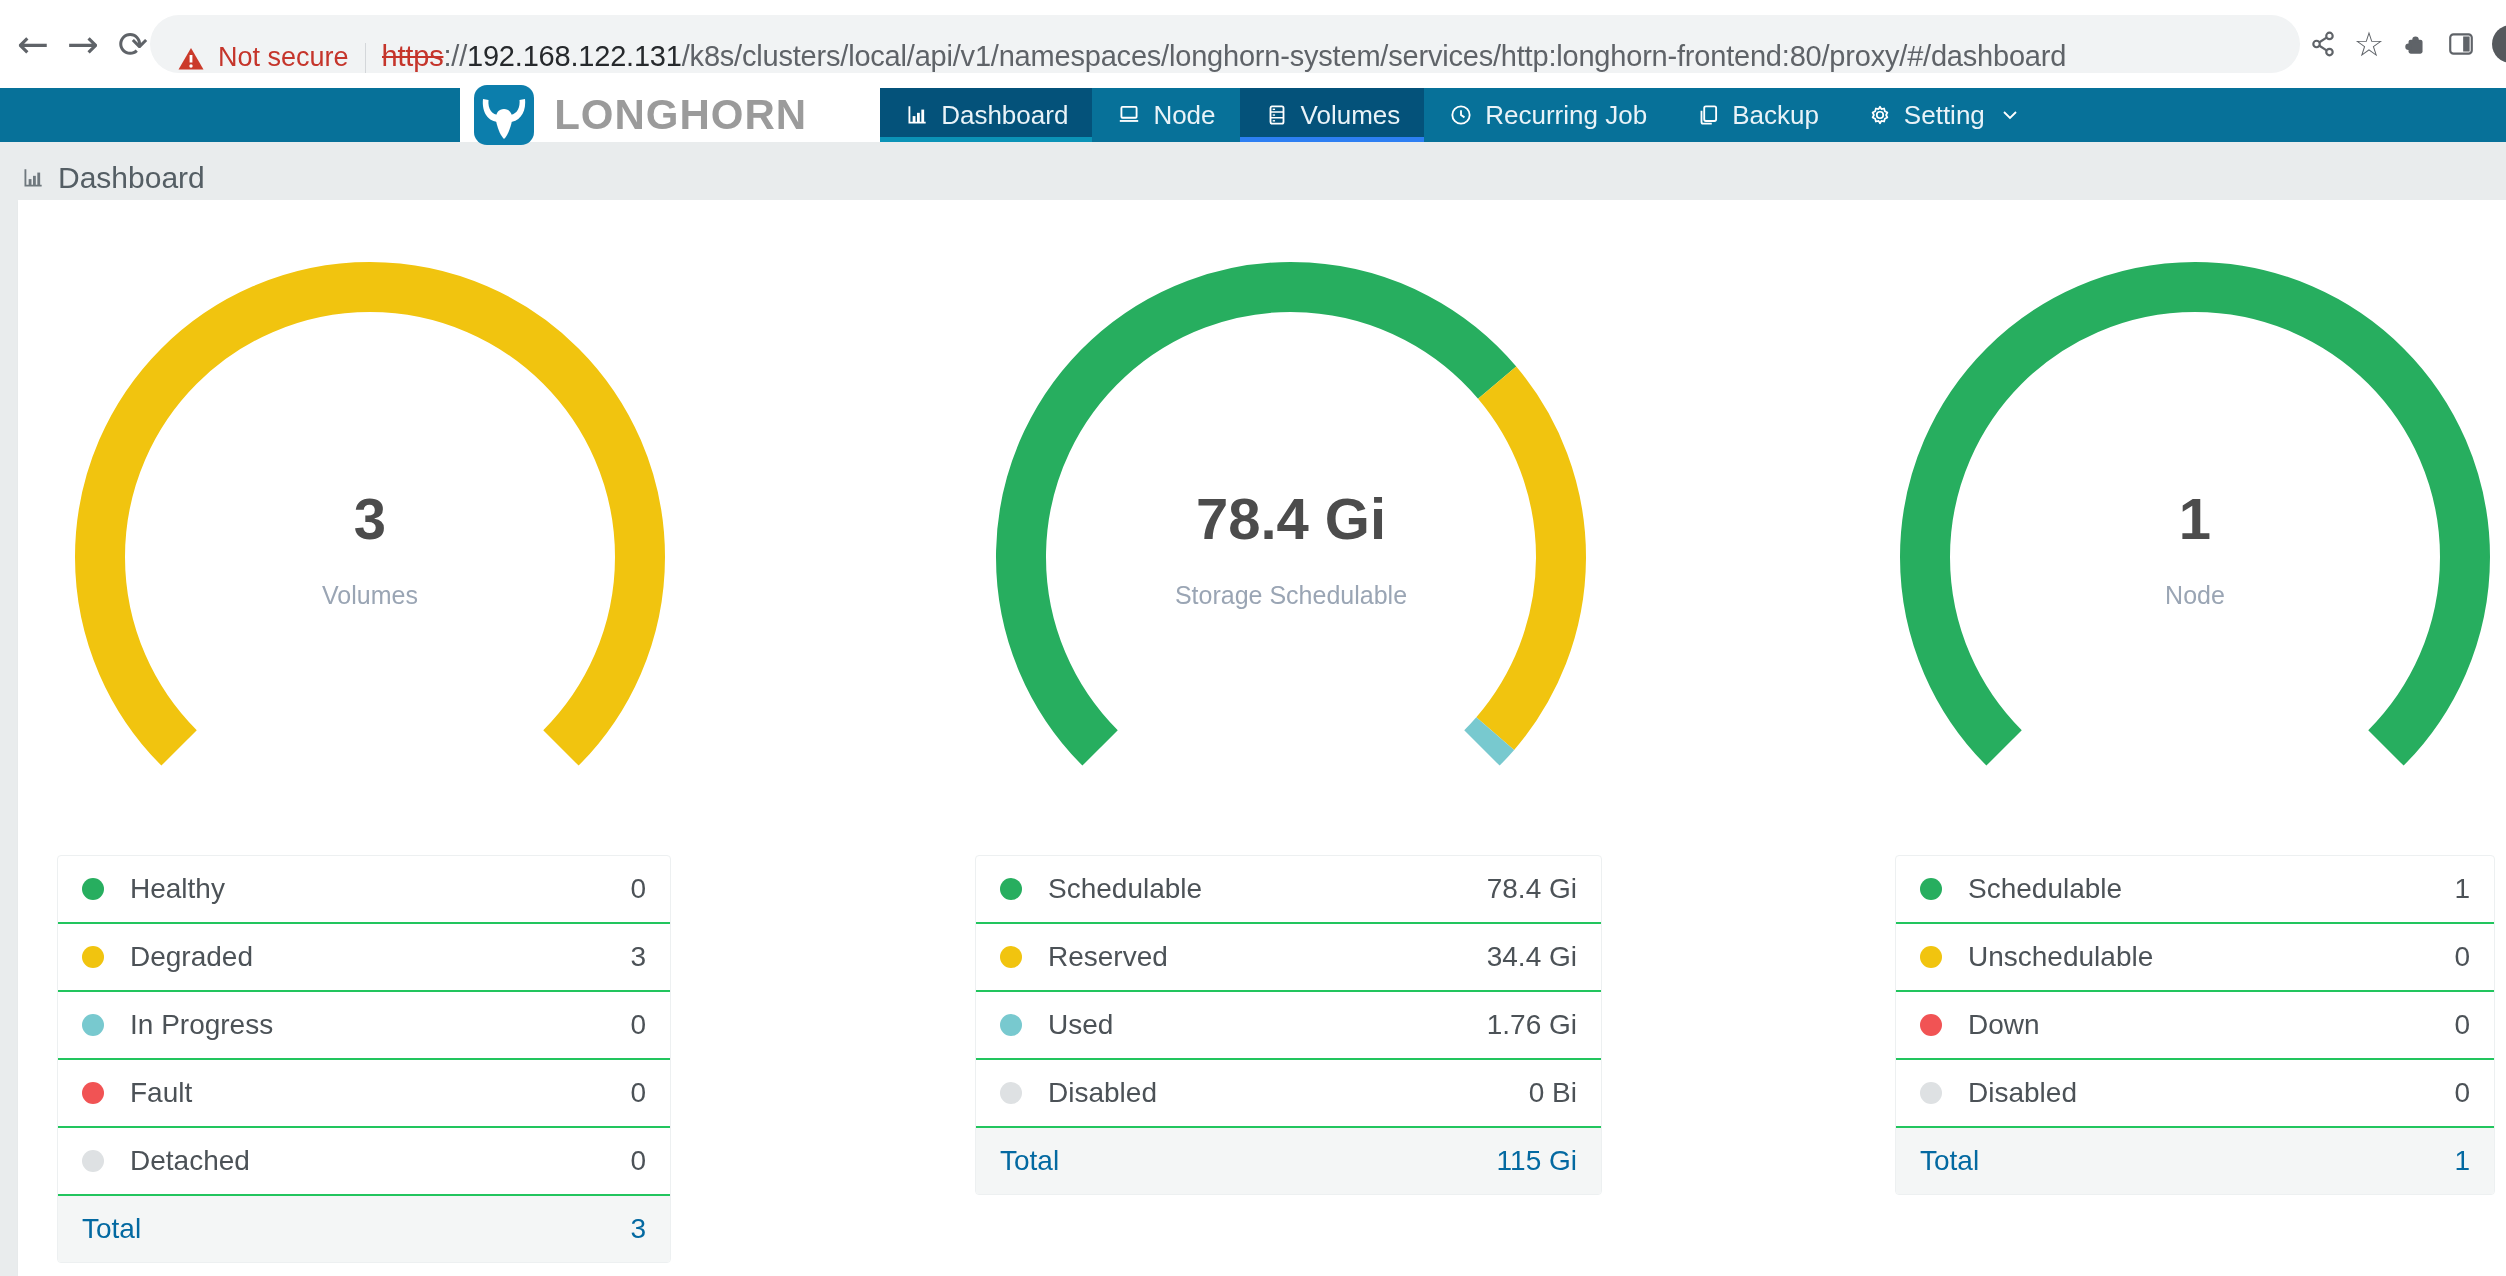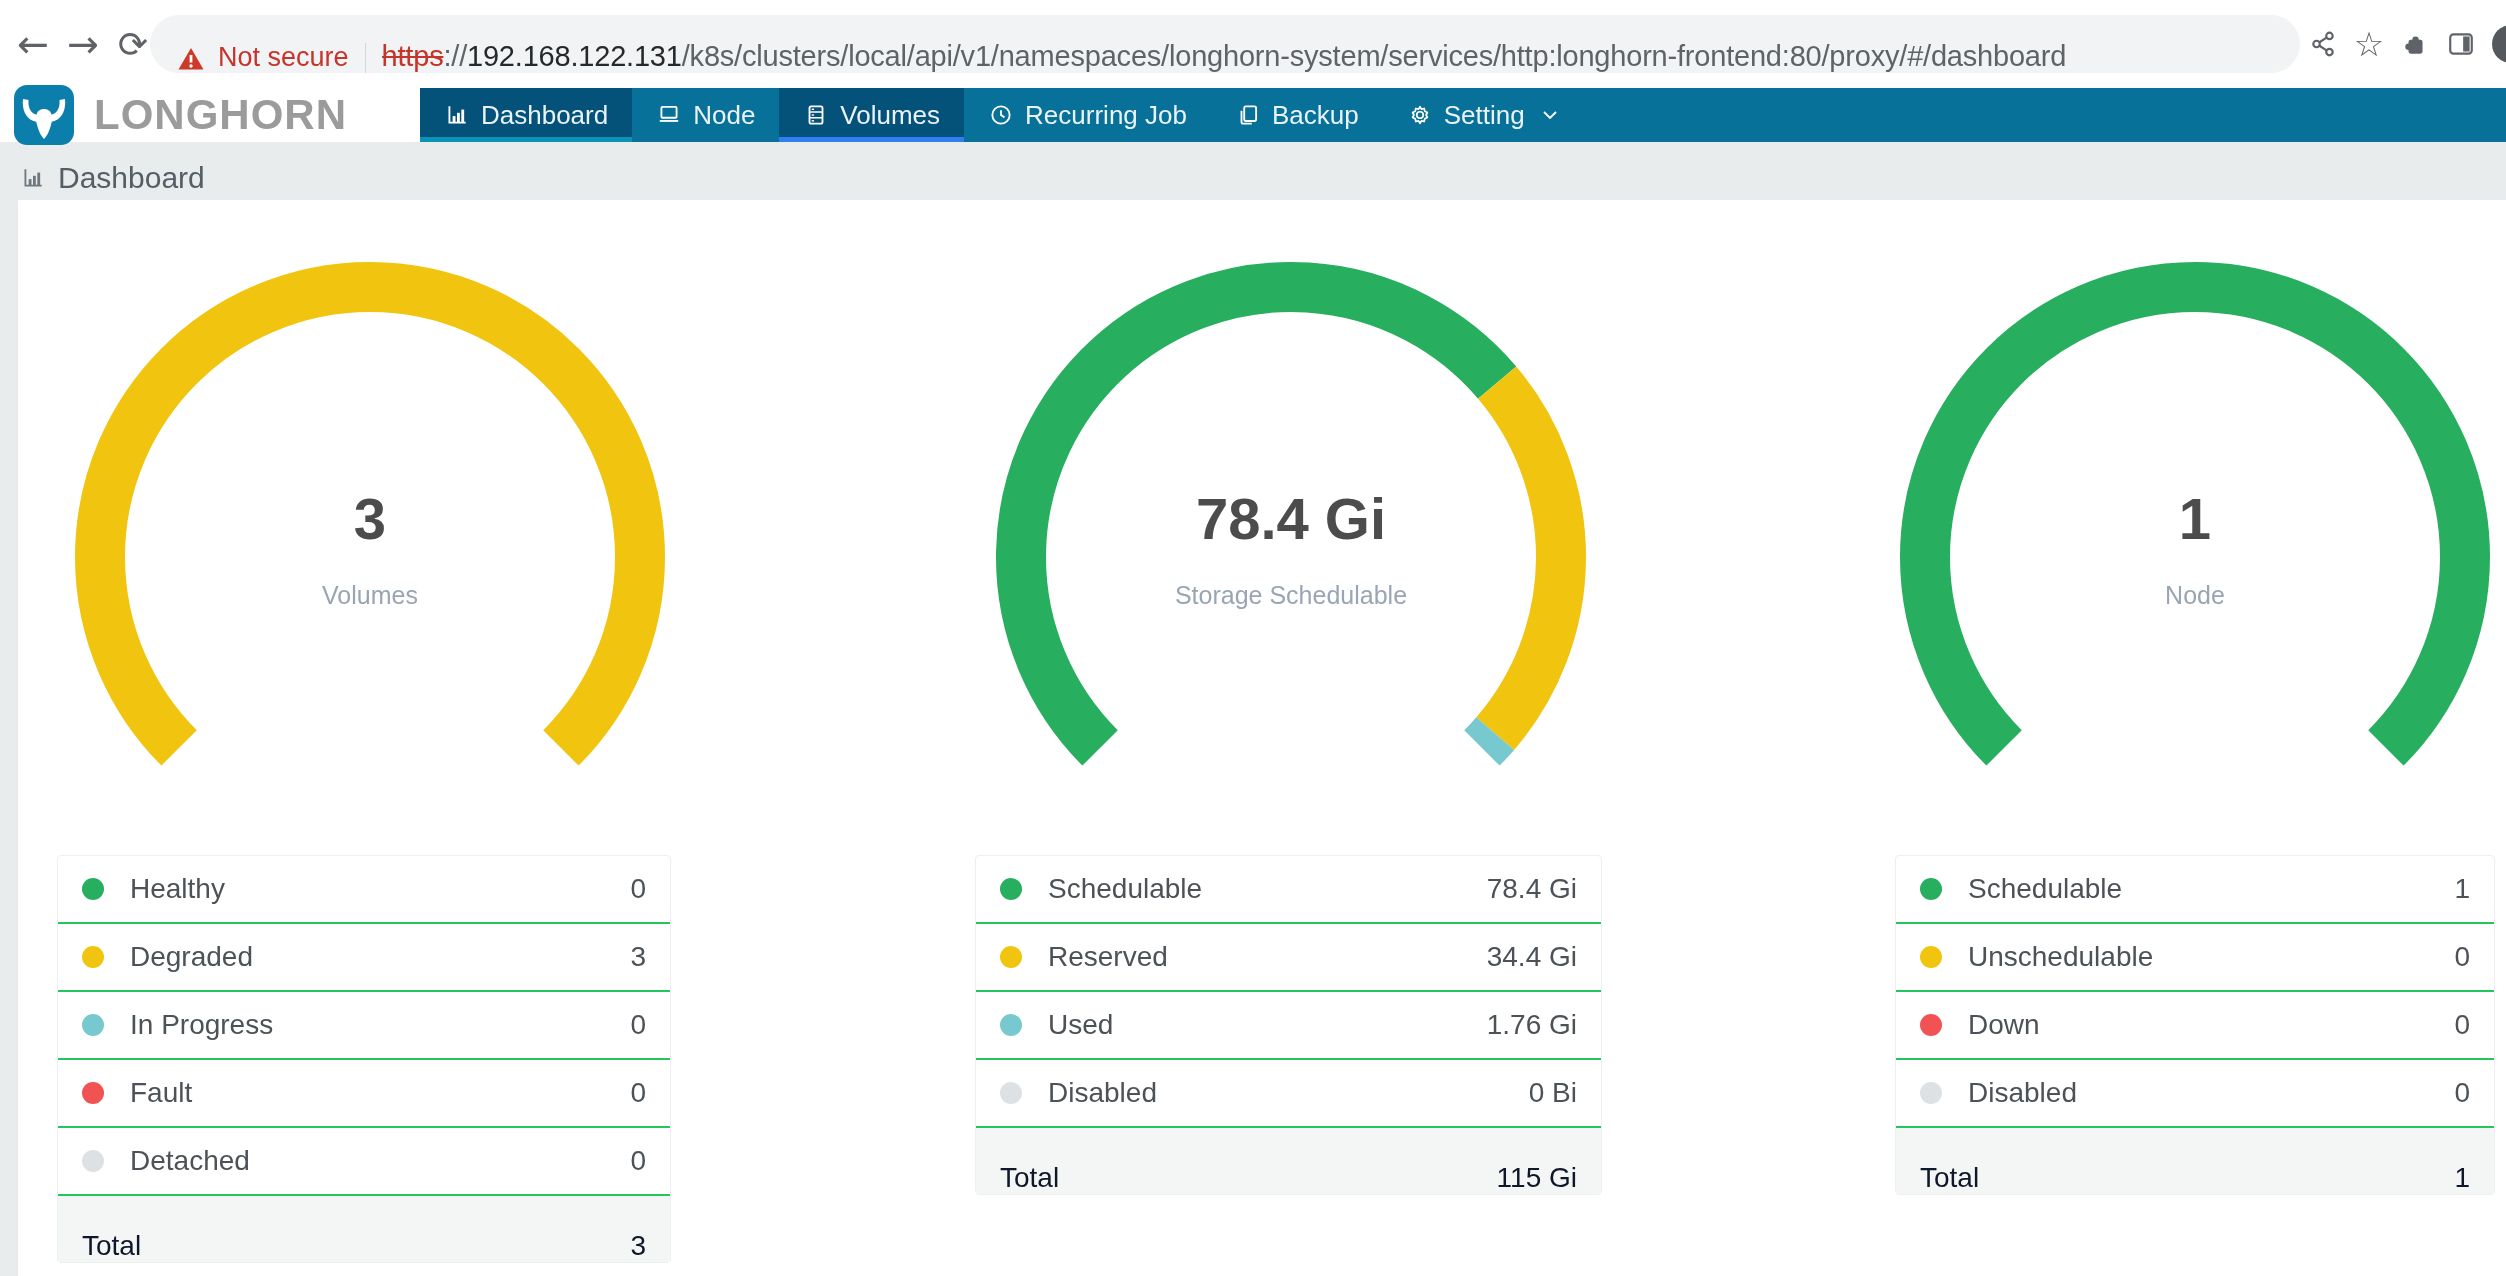--- a/index.html
+++ b/index.html
@@ -16,21 +16,21 @@
   .notsec{color:#c5352b;font-size:27px;margin-right:16px;white-space:nowrap;}
   .addr-div{width:1px;height:30px;background:#d4d7da;margin-right:16px;}
   .url{font-size:29px;letter-spacing:-0.2px;white-space:nowrap;overflow:hidden;color:#5f6368;}
   .url .scheme{color:#c5352b;text-decoration:line-through;}
   .url .host{color:#26292c;}
   .chrome-actions{position:absolute;right:0;top:0;height:88px;display:flex;align-items:center;}
   .act{width:46px;height:88px;display:flex;align-items:center;justify-content:center;color:#5f6368;cursor:pointer;}
   .avatar{width:38px;height:38px;border-radius:50%;background:#55595d;margin-left:8px;margin-right:-24px;flex:none;}
 
   
-  .navbar{position:absolute;top:88px;left:0;right:0;height:54px;background:#077199;display:flex;}
+  .navbar{position:absolute;top:88px;left:0;right:0;height:54px;background:#077199;display:flex;justify-content:center;}
   .brand{width:420px;background:#fff;display:flex;align-items:center;gap:20px;padding-left:14px;box-sizing:border-box;flex:none;}
   .brand-name{font-size:42px;font-weight:bold;color:#9b9b9b;letter-spacing:1px;}
   .tabs{display:flex;}
   .tab{display:flex;align-items:center;gap:11px;padding:0 24px;color:#e9f3f8;font-size:26px;position:relative;cursor:pointer;white-space:nowrap;}
   .tab svg{flex:none;}
   .tab.current{background:#04527a;}
   .tab.current::after{content:"";position:absolute;left:0;right:0;bottom:0;height:5px;background:#0b93b7;}
   .tab.hovered{background:#04527a;}
   .tab.hovered::after{content:"";position:absolute;left:0;right:0;bottom:0;height:5px;background:#2d7ff3;}
 
@@ -44,21 +44,21 @@
   .gauge{position:absolute;width:660px;height:660px;top:27px;}
   .gauge-center{position:absolute;top:262px;left:0;width:100%;text-align:center;}
   .gauge-num{font-size:58px;font-weight:bold;color:#4c4c4c;line-height:60px;}
   .gauge-label{margin-top:32px;font-size:25px;color:#9aa5b4;}
 
   .legend-table{position:absolute;border:1px solid #edf0f1;border-radius:4px;background:#fff;overflow:hidden;box-sizing:border-box;}
   .trow{display:flex;align-items:center;height:66px;padding:0 24px;border-top:2px solid #22c55e;font-size:28px;color:#4c5257;}
   .trow:first-child{border-top:none;}
   .dot{width:22px;height:22px;border-radius:50%;margin-right:26px;flex:none;}
   .tlabel{flex:1;}
-  .trow.total{background:#f4f6f6;color:#0f172a;align-items:flex-end;}
+  .trow.total{background:#f4f6f6;color:#0369a1;}
 </style>
 </head>
 <body>
 
 <div class="screen">
 
   <div class="chrome">
     <div class="nav-glyph" style="left:8px;font-size:38px;">←</div>
     <div class="nav-glyph" style="left:58px;font-size:38px;">→</div>
     <div class="nav-glyph" style="left:108px;font-size:36px;">⟳</div>

